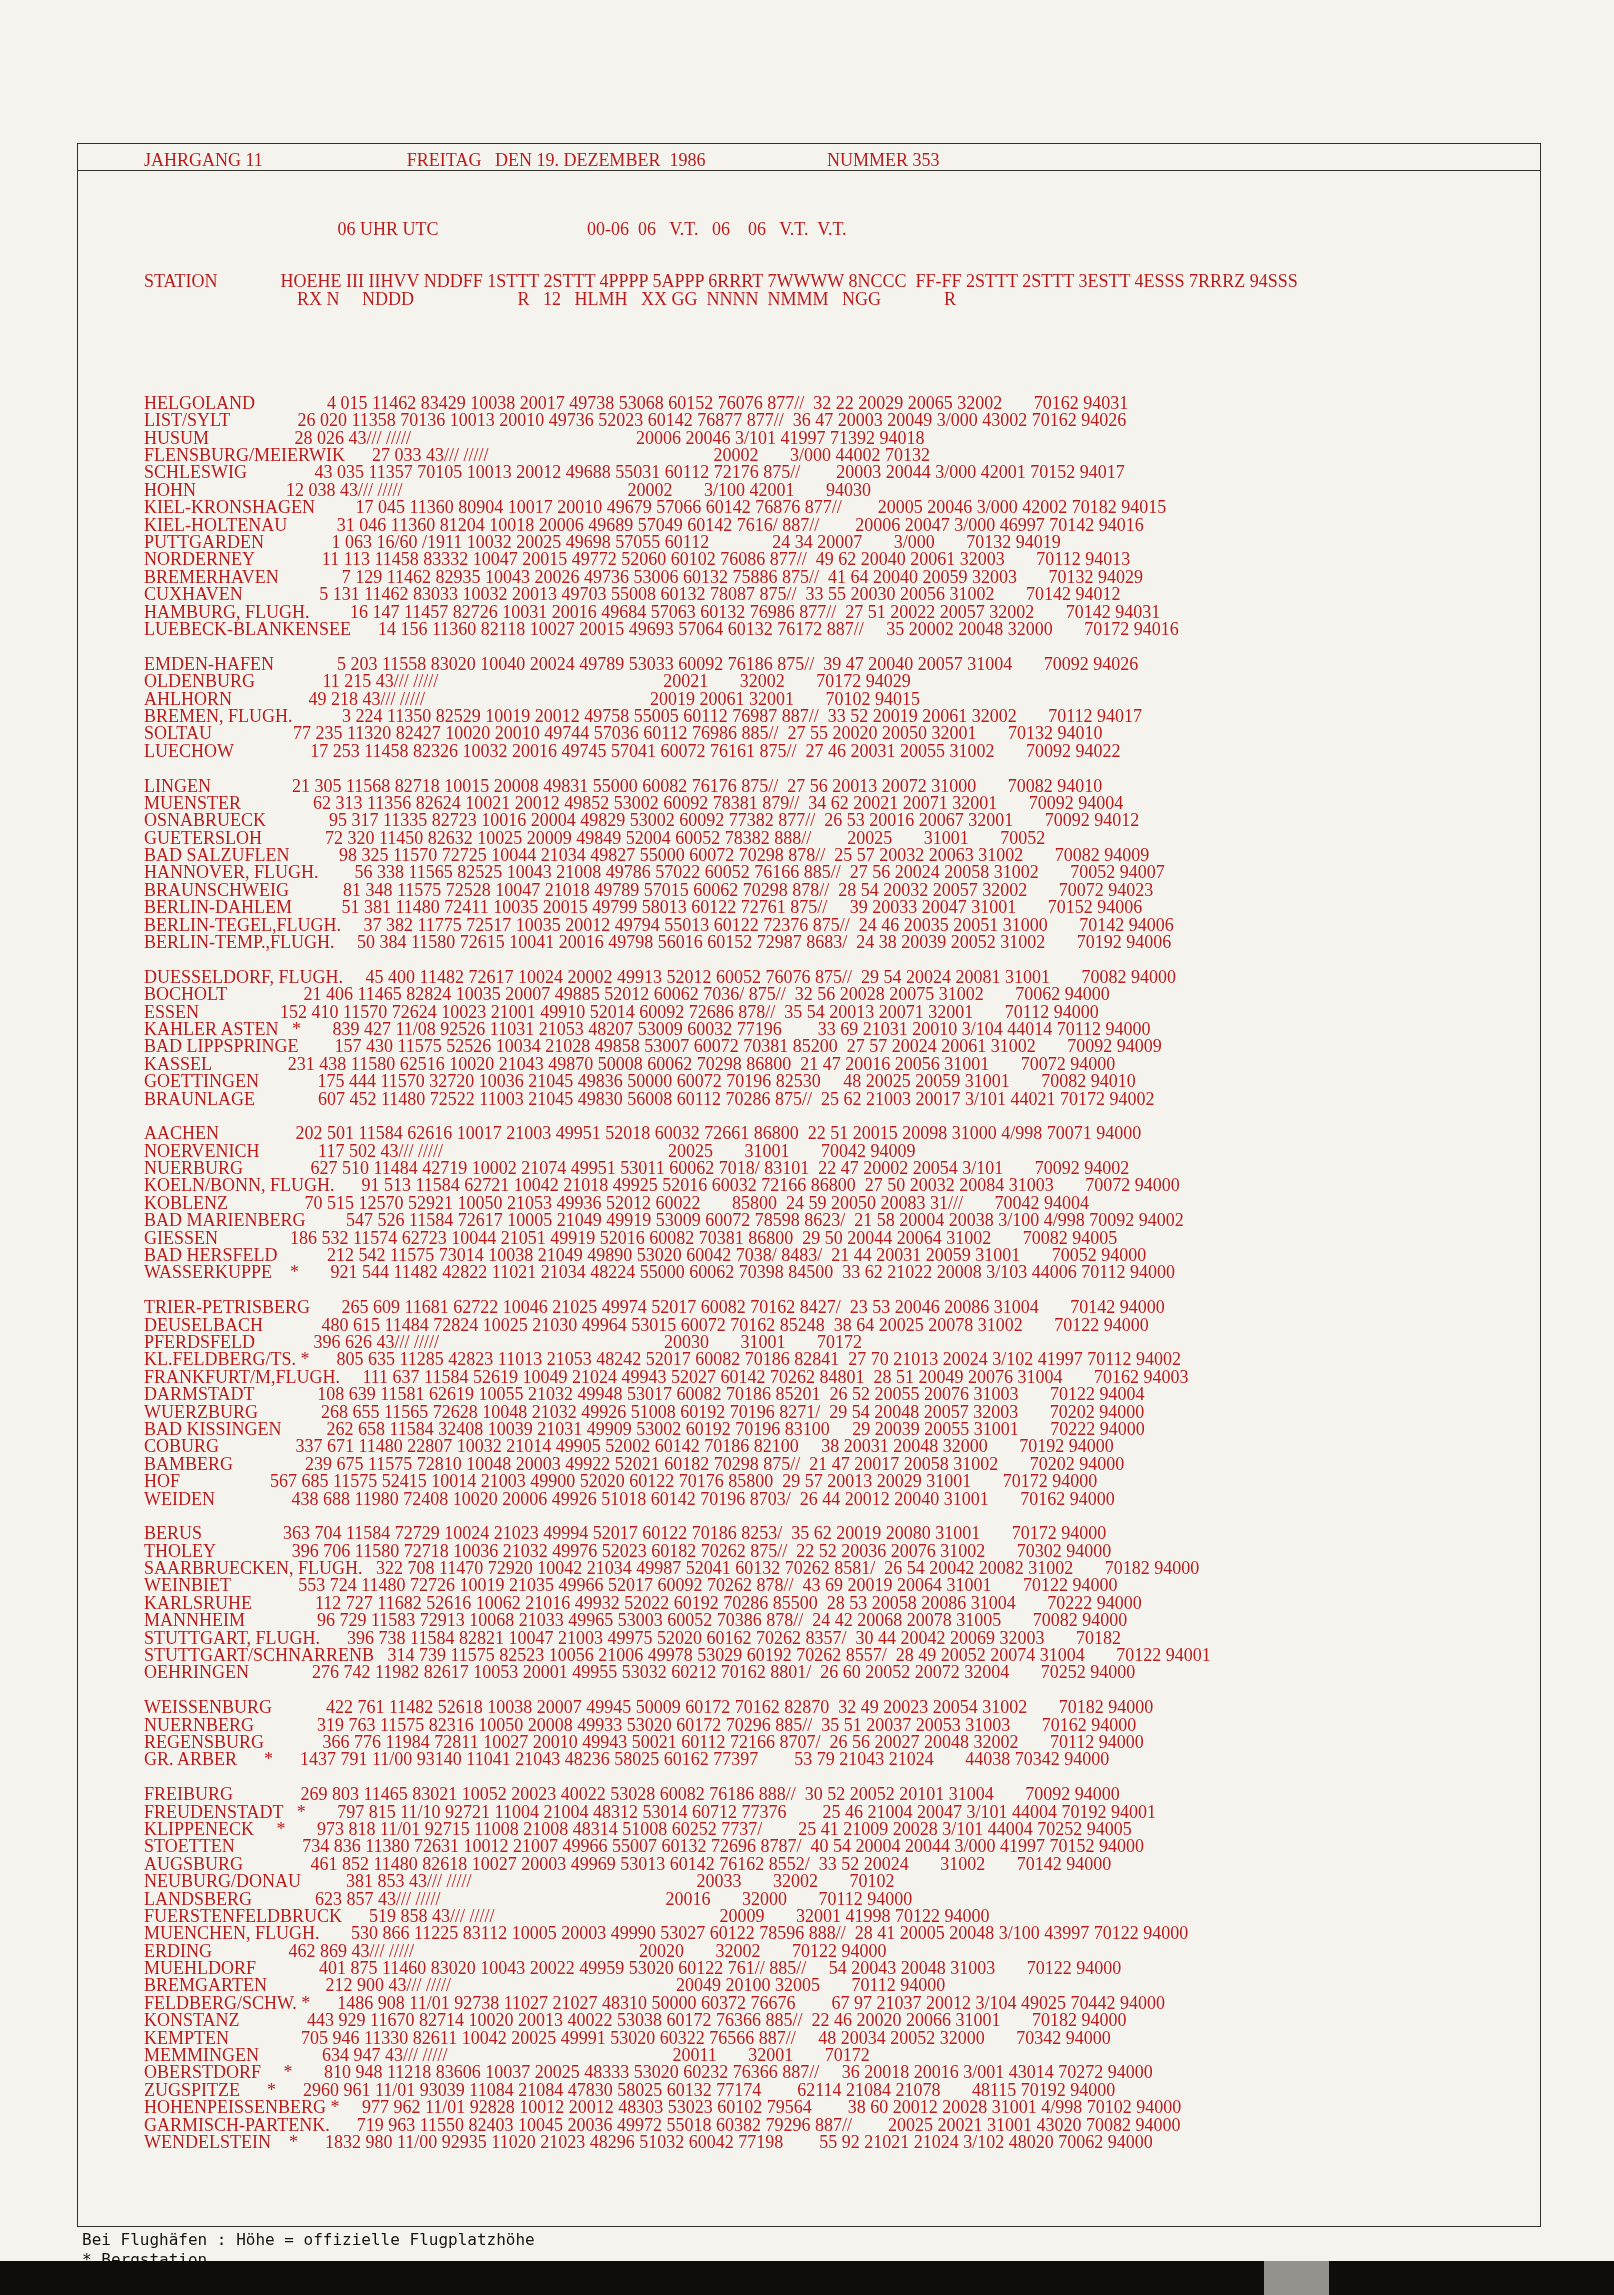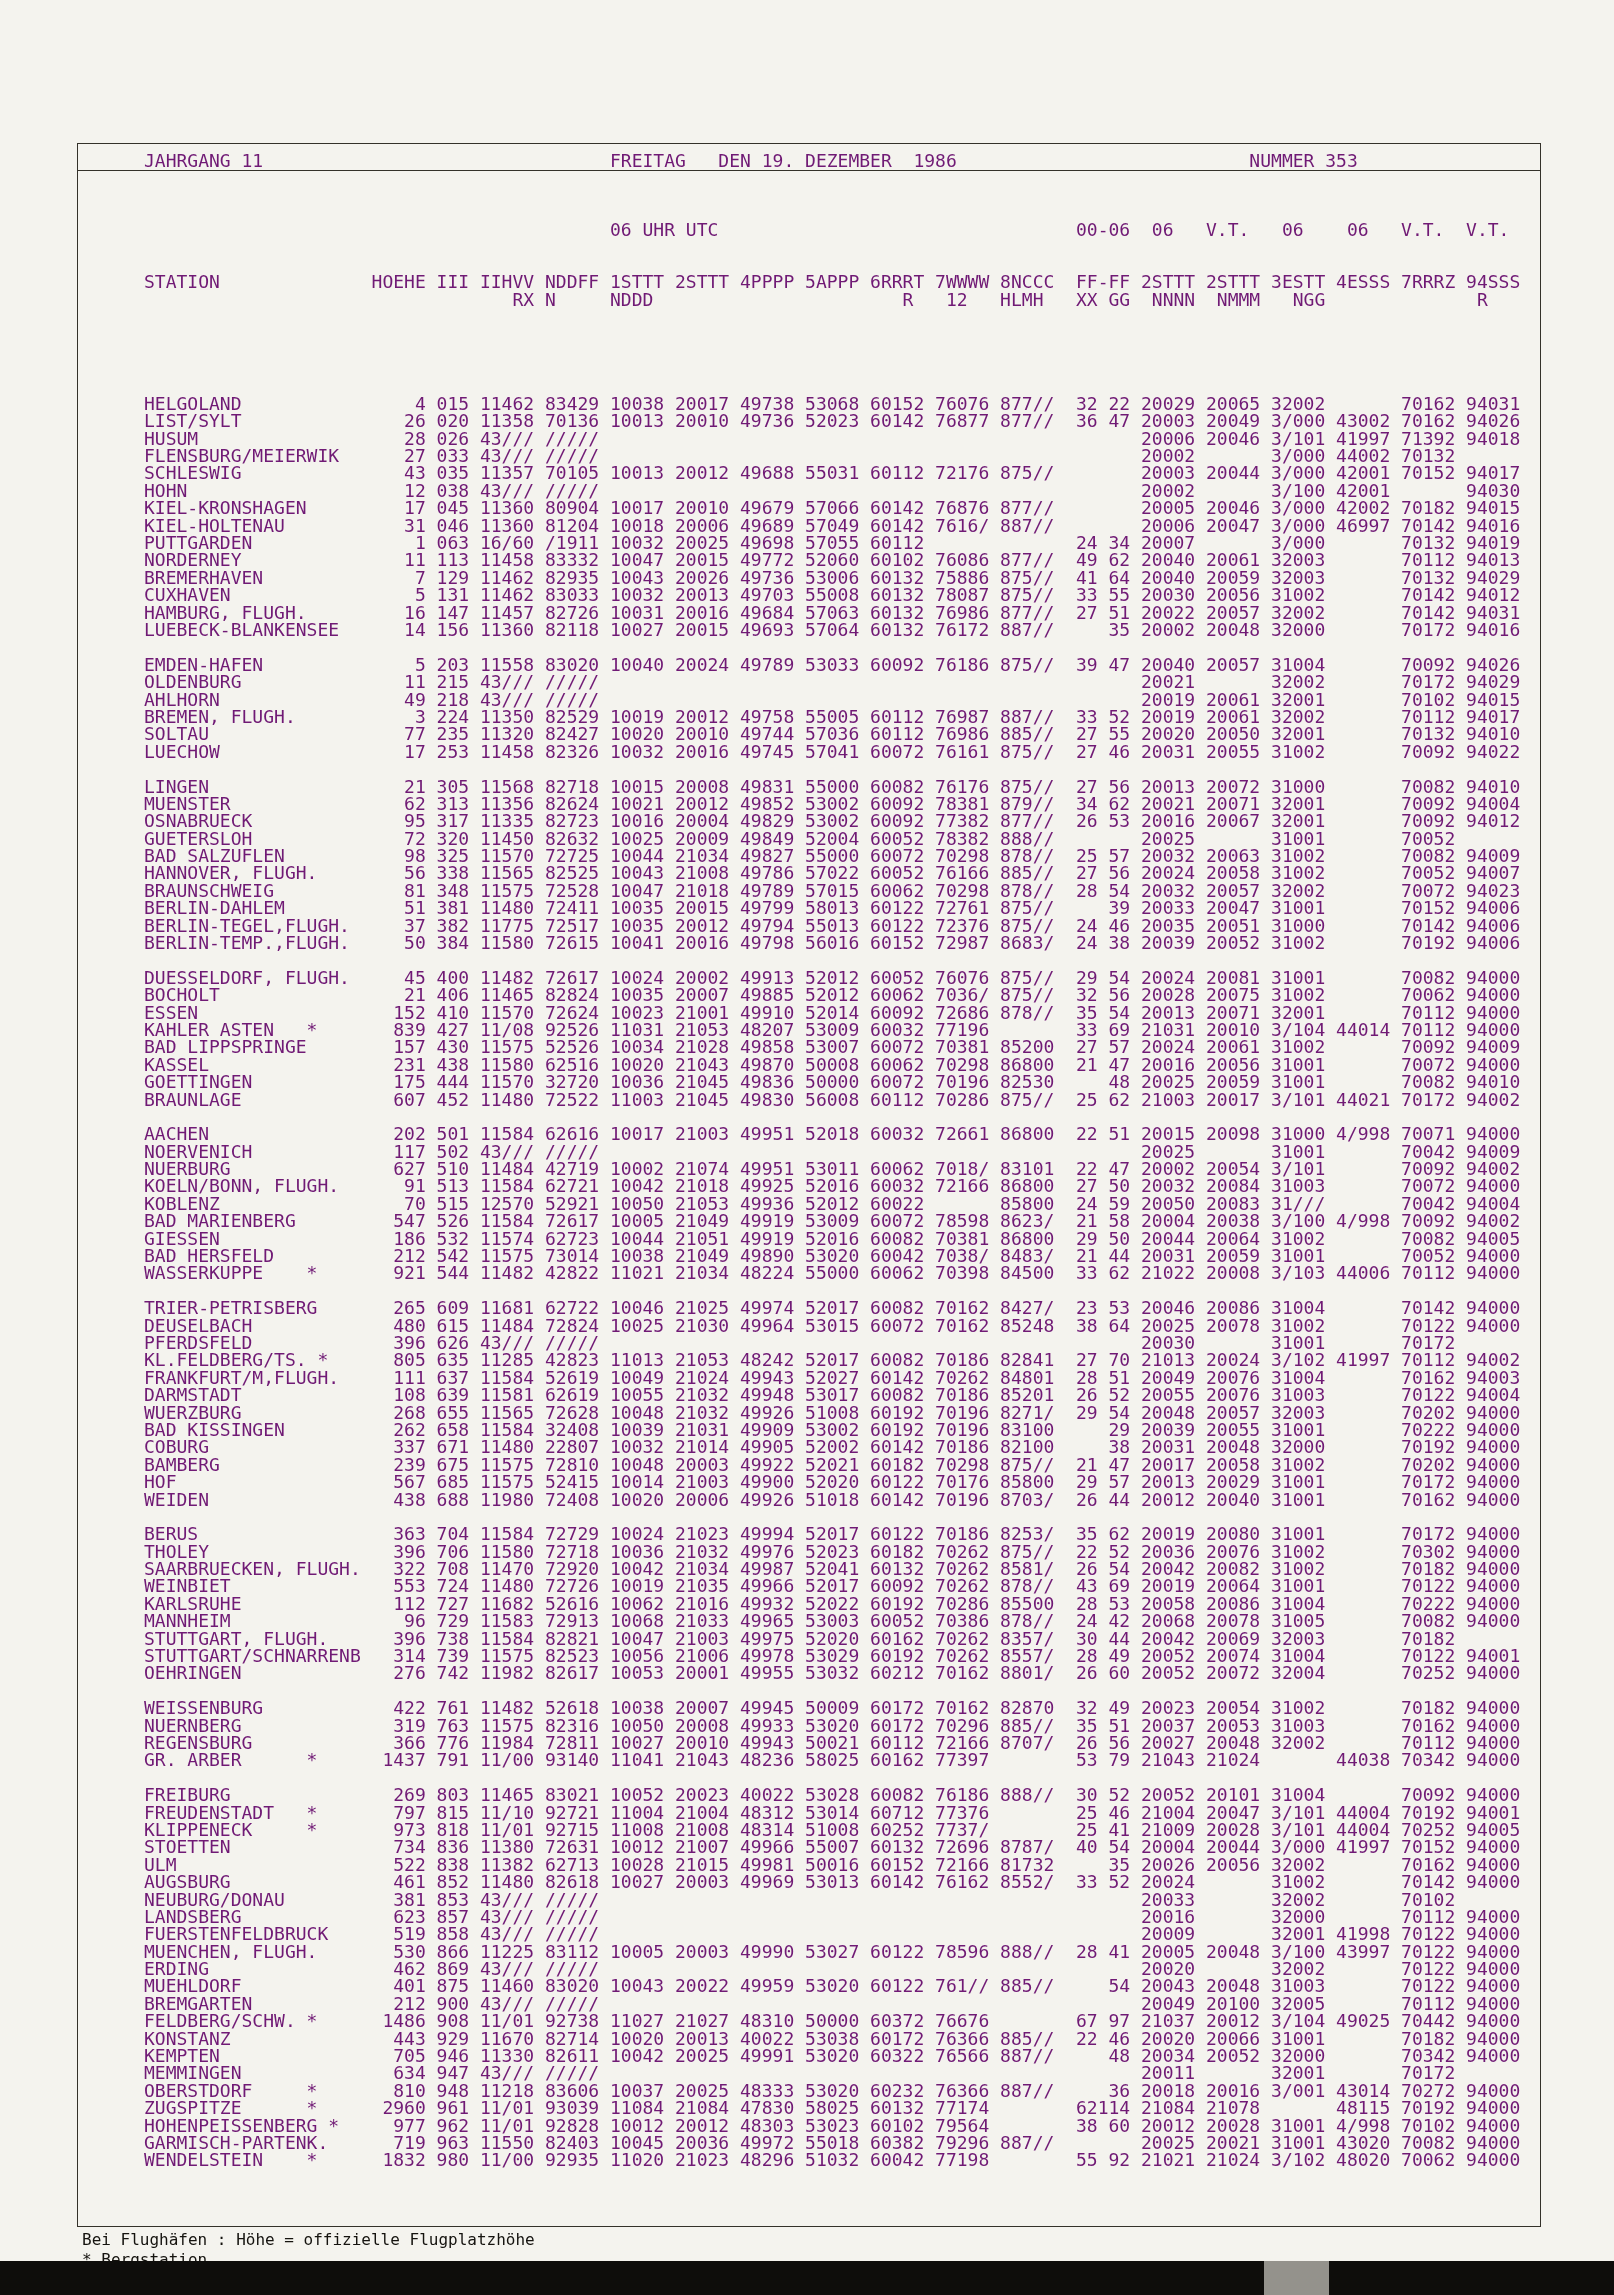--- a/index.html
+++ b/index.html
@@ -10,21 +10,21 @@
   }
   .paper{position:absolute;left:0;top:0;width:1615px;height:2295px;background:#f4f3ee;}
   .frame{
     position:absolute;left:77px;top:143px;width:1464px;height:2084px;
     border:1.6px solid #34312a;box-sizing:border-box;background:transparent;
   }
   .masthead-rule{
     position:absolute;left:77px;top:170px;width:1464px;height:0;
     border-top:1.6px solid #34312a;
   }
-  .mono{color:#701a75;}
+  .mono{color:#b91c1c;font-family:Liberation Serif, serif;}
   #masthead{
     position:absolute;left:144px;top:150px;font-size:18px;white-space:pre;
   }
   #lines{
     position:absolute;left:144px;top:221px;font-size:18px;
   }
   .ln{white-space:pre;height:17.4px;line-height:17.4px;}
   .footnote{
     position:absolute;left:82px;font-weight:normal;font-size:16px;
     color:#15130f;white-space:pre;
@@ -129,21 +129,20 @@
       <div class="ln"></div>
       <div class="ln">WEISSENBURG            422 761 11482 52618 10038 20007 49945 50009 60172 70162 82870  32 49 20023 20054 31002       70182 94000</div>
       <div class="ln">NUERNBERG              319 763 11575 82316 10050 20008 49933 53020 60172 70296 885//  35 51 20037 20053 31003       70162 94000</div>
       <div class="ln">REGENSBURG             366 776 11984 72811 10027 20010 49943 50021 60112 72166 8707/  26 56 20027 20048 32002       70112 94000</div>
       <div class="ln">GR. ARBER      *      1437 791 11/00 93140 11041 21043 48236 58025 60162 77397        53 79 21043 21024       44038 70342 94000</div>
       <div class="ln"></div>
       <div class="ln">FREIBURG               269 803 11465 83021 10052 20023 40022 53028 60082 76186 888//  30 52 20052 20101 31004       70092 94000</div>
       <div class="ln">FREUDENSTADT   *       797 815 11/10 92721 11004 21004 48312 53014 60712 77376        25 46 21004 20047 3/101 44004 70192 94001</div>
       <div class="ln">KLIPPENECK     *       973 818 11/01 92715 11008 21008 48314 51008 60252 7737/        25 41 21009 20028 3/101 44004 70252 94005</div>
       <div class="ln">STOETTEN               734 836 11380 72631 10012 21007 49966 55007 60132 72696 8787/  40 54 20004 20044 3/000 41997 70152 94000</div>
-      <div class="ln">ULM                    522 838 11382 62713 10028 21015 49981 50016 60152 72166 81732     35 20026 20056 32002       70162 94000</div>
       <div class="ln">AUGSBURG               461 852 11480 82618 10027 20003 49969 53013 60142 76162 8552/  33 52 20024       31002       70142 94000</div>
       <div class="ln">NEUBURG/DONAU          381 853 43/// /////                                                  20033       32002       70102</div>
       <div class="ln">LANDSBERG              623 857 43/// /////                                                  20016       32000       70112 94000</div>
       <div class="ln">FUERSTENFELDBRUCK      519 858 43/// /////                                                  20009       32001 41998 70122 94000</div>
       <div class="ln">MUENCHEN, FLUGH.       530 866 11225 83112 10005 20003 49990 53027 60122 78596 888//  28 41 20005 20048 3/100 43997 70122 94000</div>
       <div class="ln">ERDING                 462 869 43/// /////                                                  20020       32002       70122 94000</div>
       <div class="ln">MUEHLDORF              401 875 11460 83020 10043 20022 49959 53020 60122 761// 885//     54 20043 20048 31003       70122 94000</div>
       <div class="ln">BREMGARTEN             212 900 43/// /////                                                  20049 20100 32005       70112 94000</div>
       <div class="ln">FELDBERG/SCHW. *      1486 908 11/01 92738 11027 21027 48310 50000 60372 76676        67 97 21037 20012 3/104 49025 70442 94000</div>
       <div class="ln">KONSTANZ               443 929 11670 82714 10020 20013 40022 53038 60172 76366 885//  22 46 20020 20066 31001       70182 94000</div>

